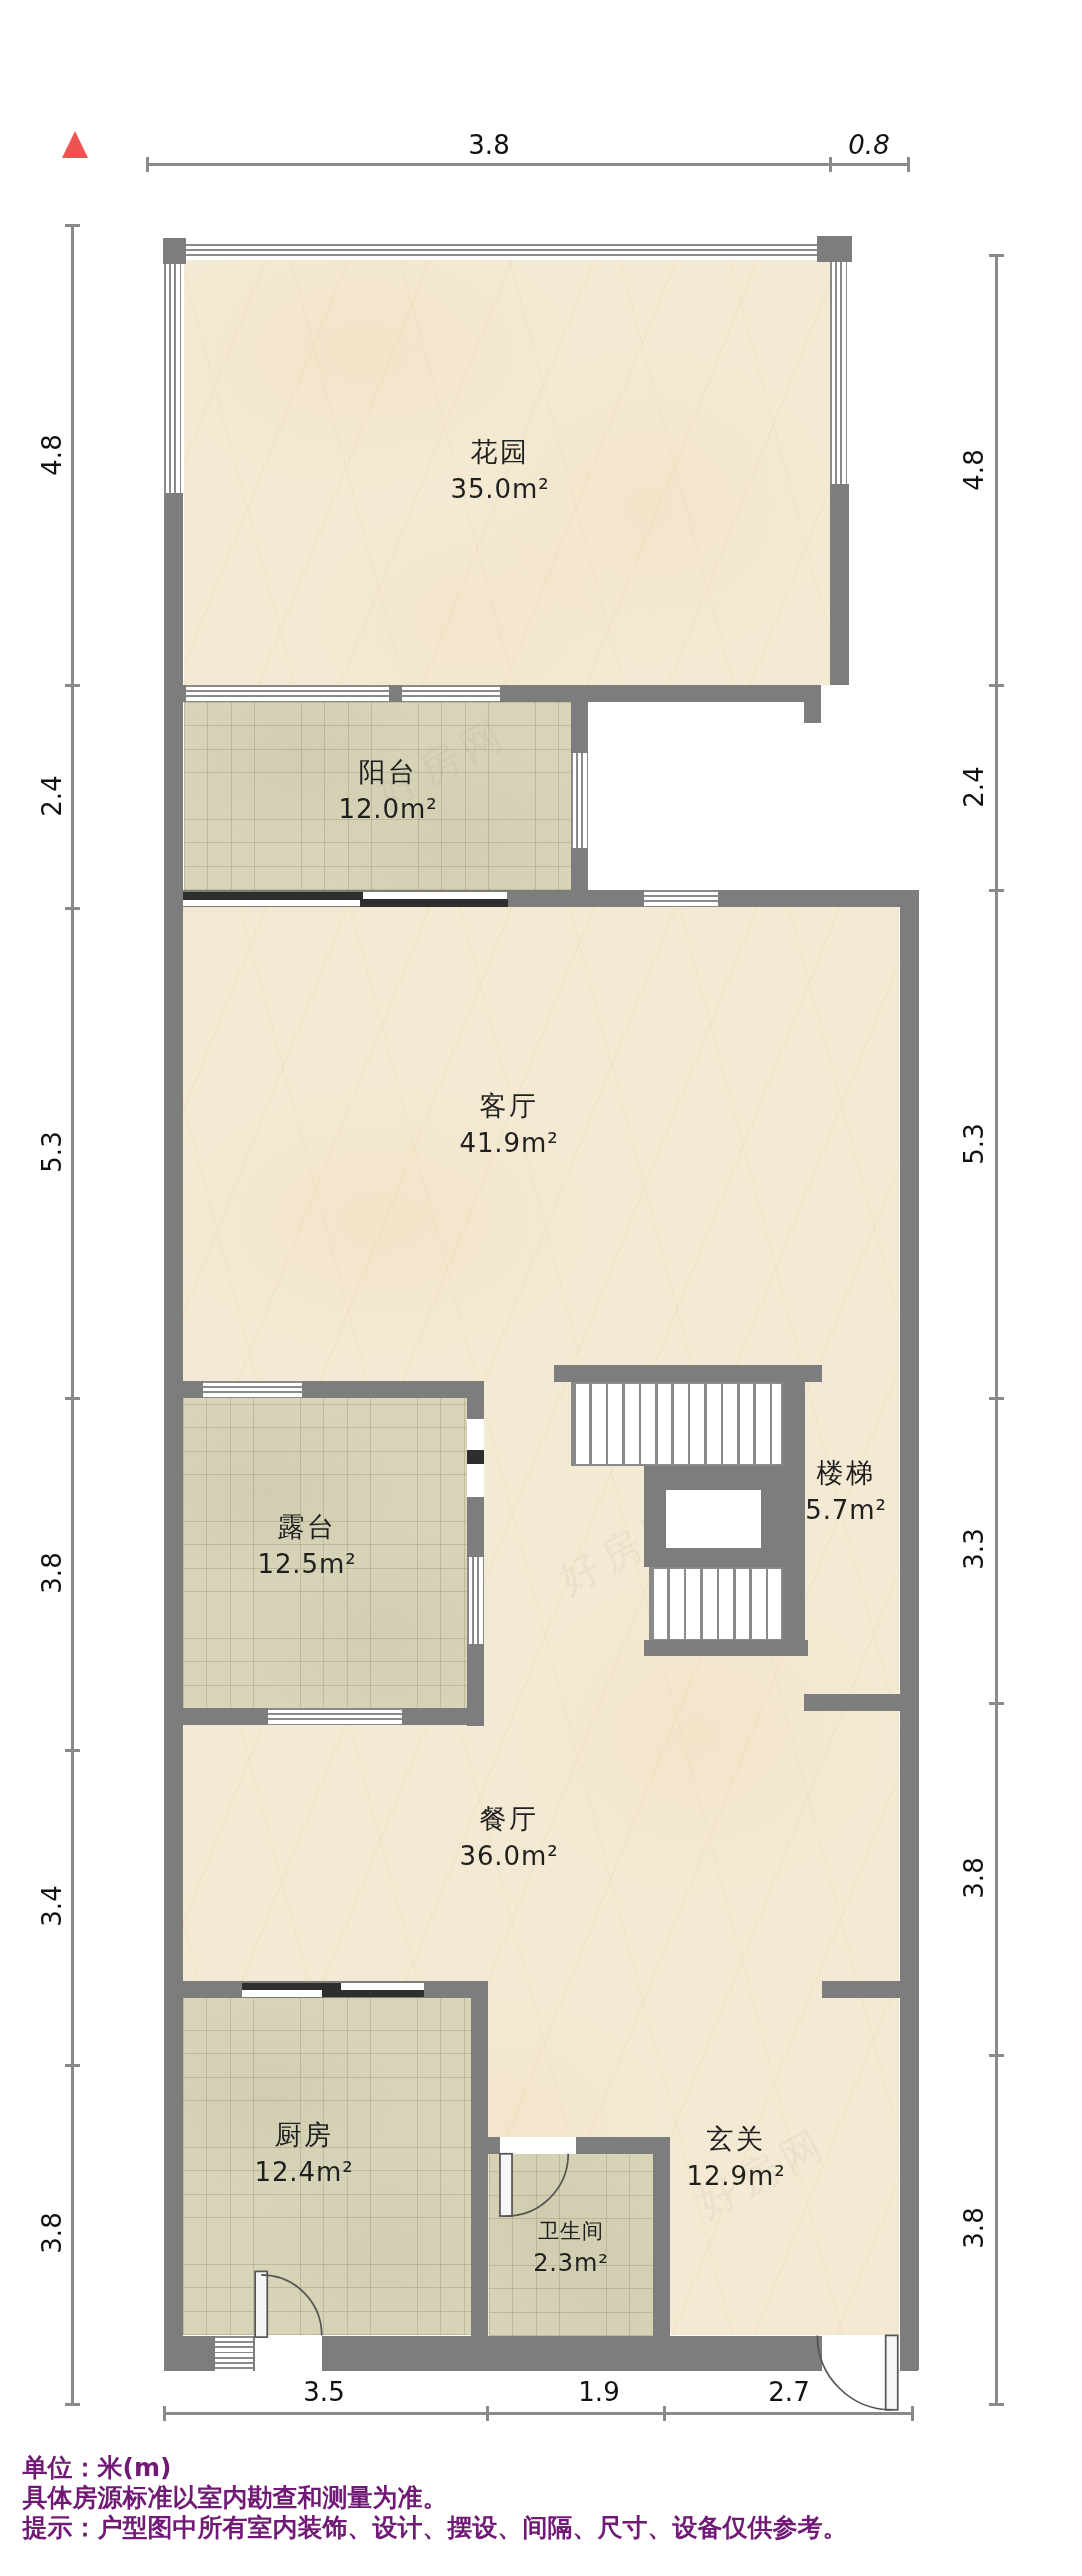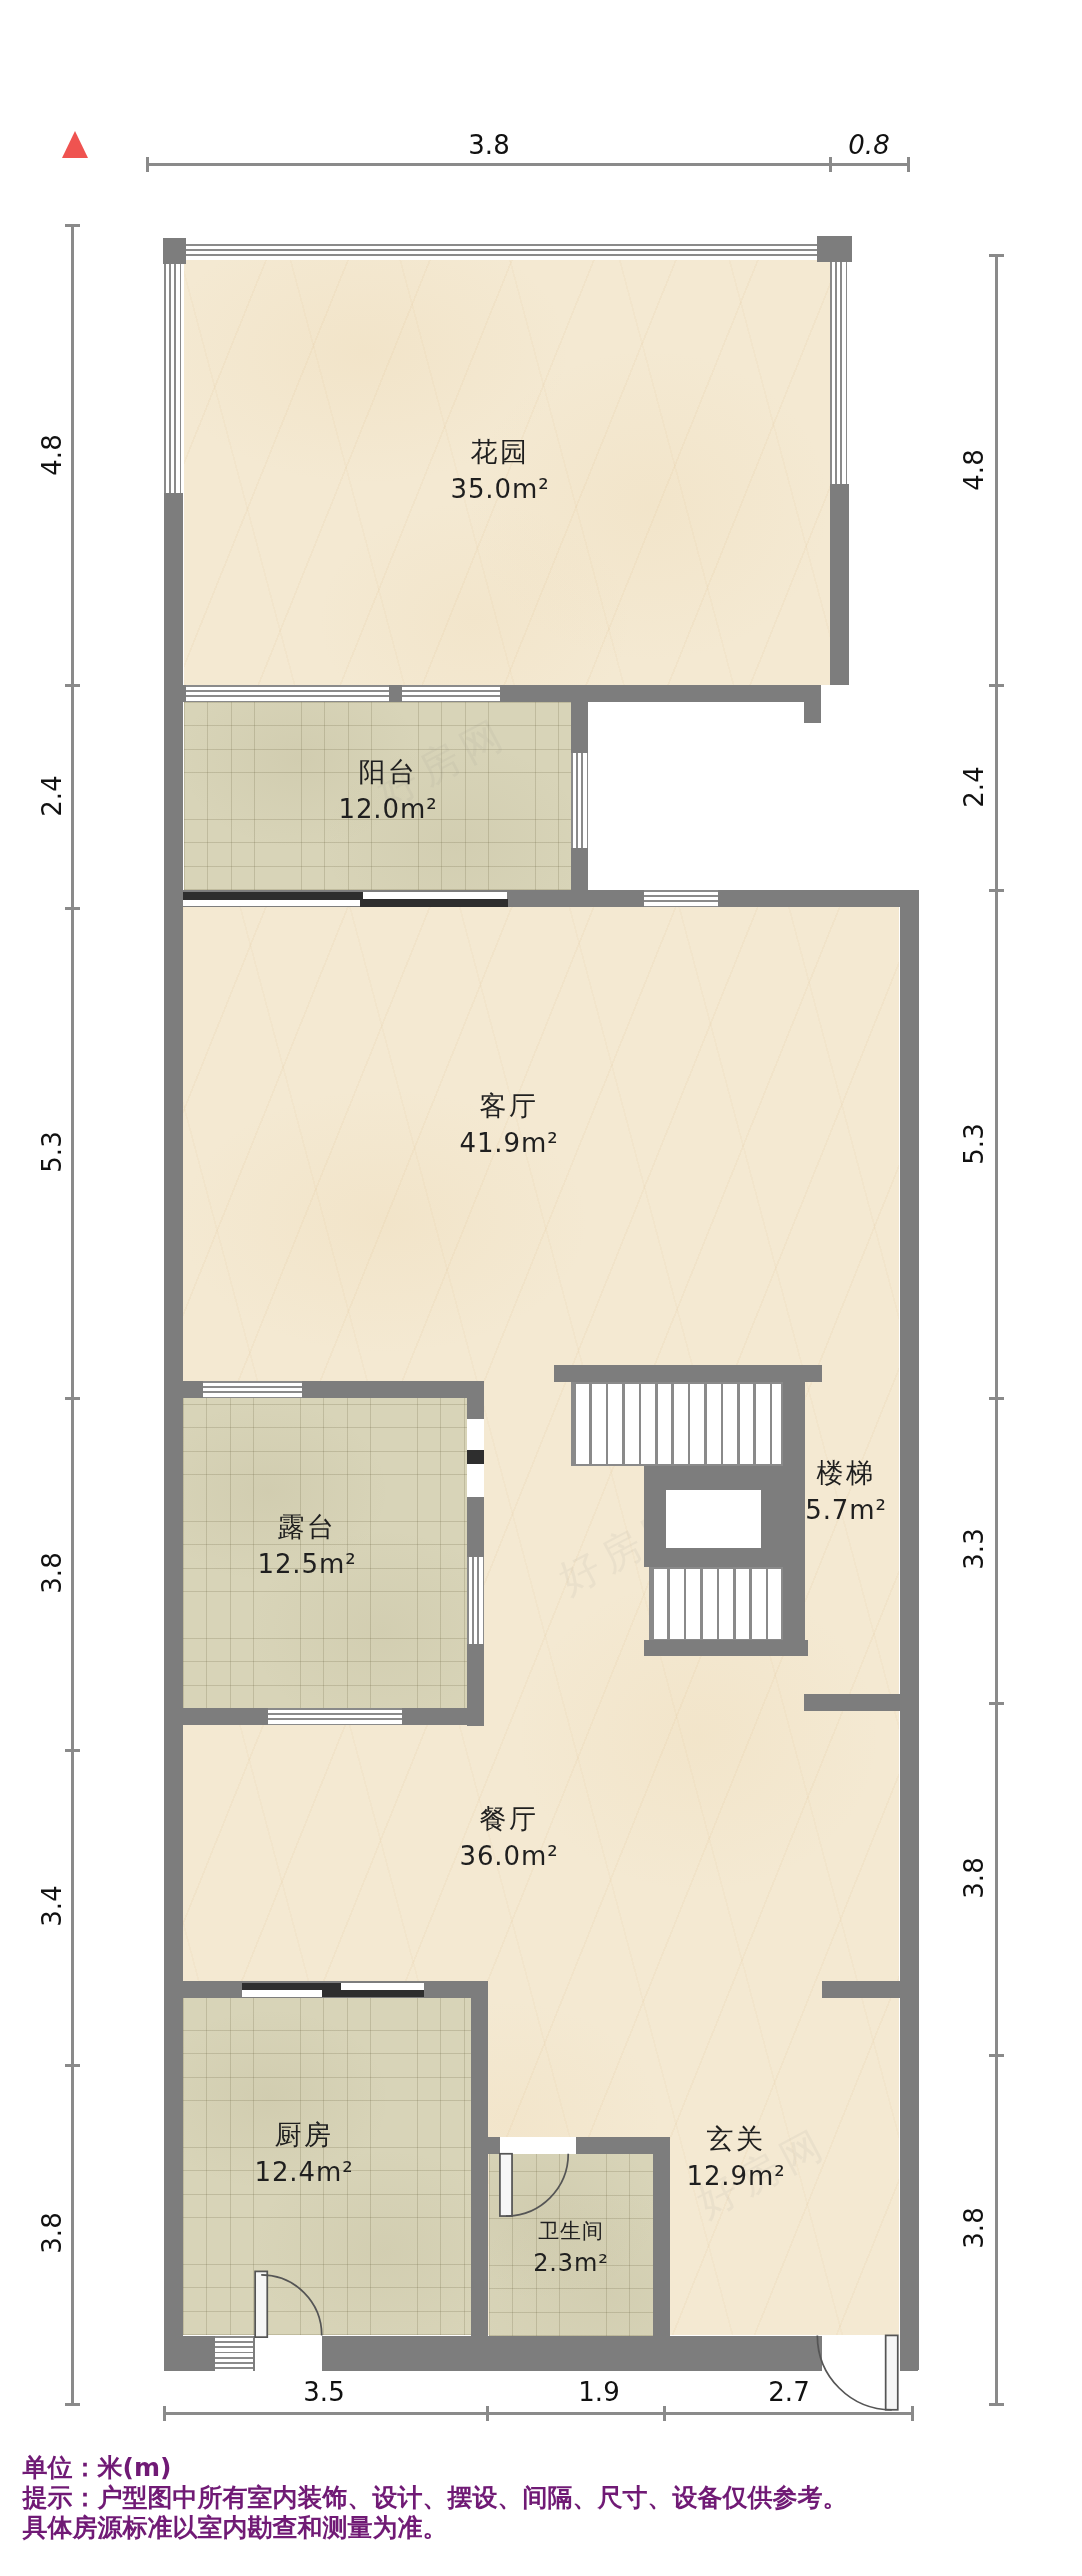--- a/index.html
+++ b/index.html
@@ -217,18 +217,18 @@
   <div class="tickv" style="left:163px;top:2406px;"></div>
   <div class="tickv" style="left:486px;top:2406px;"></div>
   <div class="tickv" style="left:663px;top:2406px;"></div>
   <div class="tickv" style="left:911px;top:2406px;"></div>
   <div class="dlab" style="left:324px;top:2408px;">3.5</div>
   <div class="dlab" style="left:575px;top:2408px;margin-left:24px;">1.9</div>
   <div class="dlab" style="left:789px;top:2408px;">2.7</div>
 
   <div class="notes">
     <div>单位：米(m)</div>
+    <div>具体房源标准以室内勘查和测量为准。</div>
     <div>提示：户型图中所有室内装饰、设计、摆设、间隔、尺寸、设备仅供参考。</div>
-    <div>具体房源标准以室内勘查和测量为准。</div>
   </div>
 
 </div>
 
 
 </body></html>

